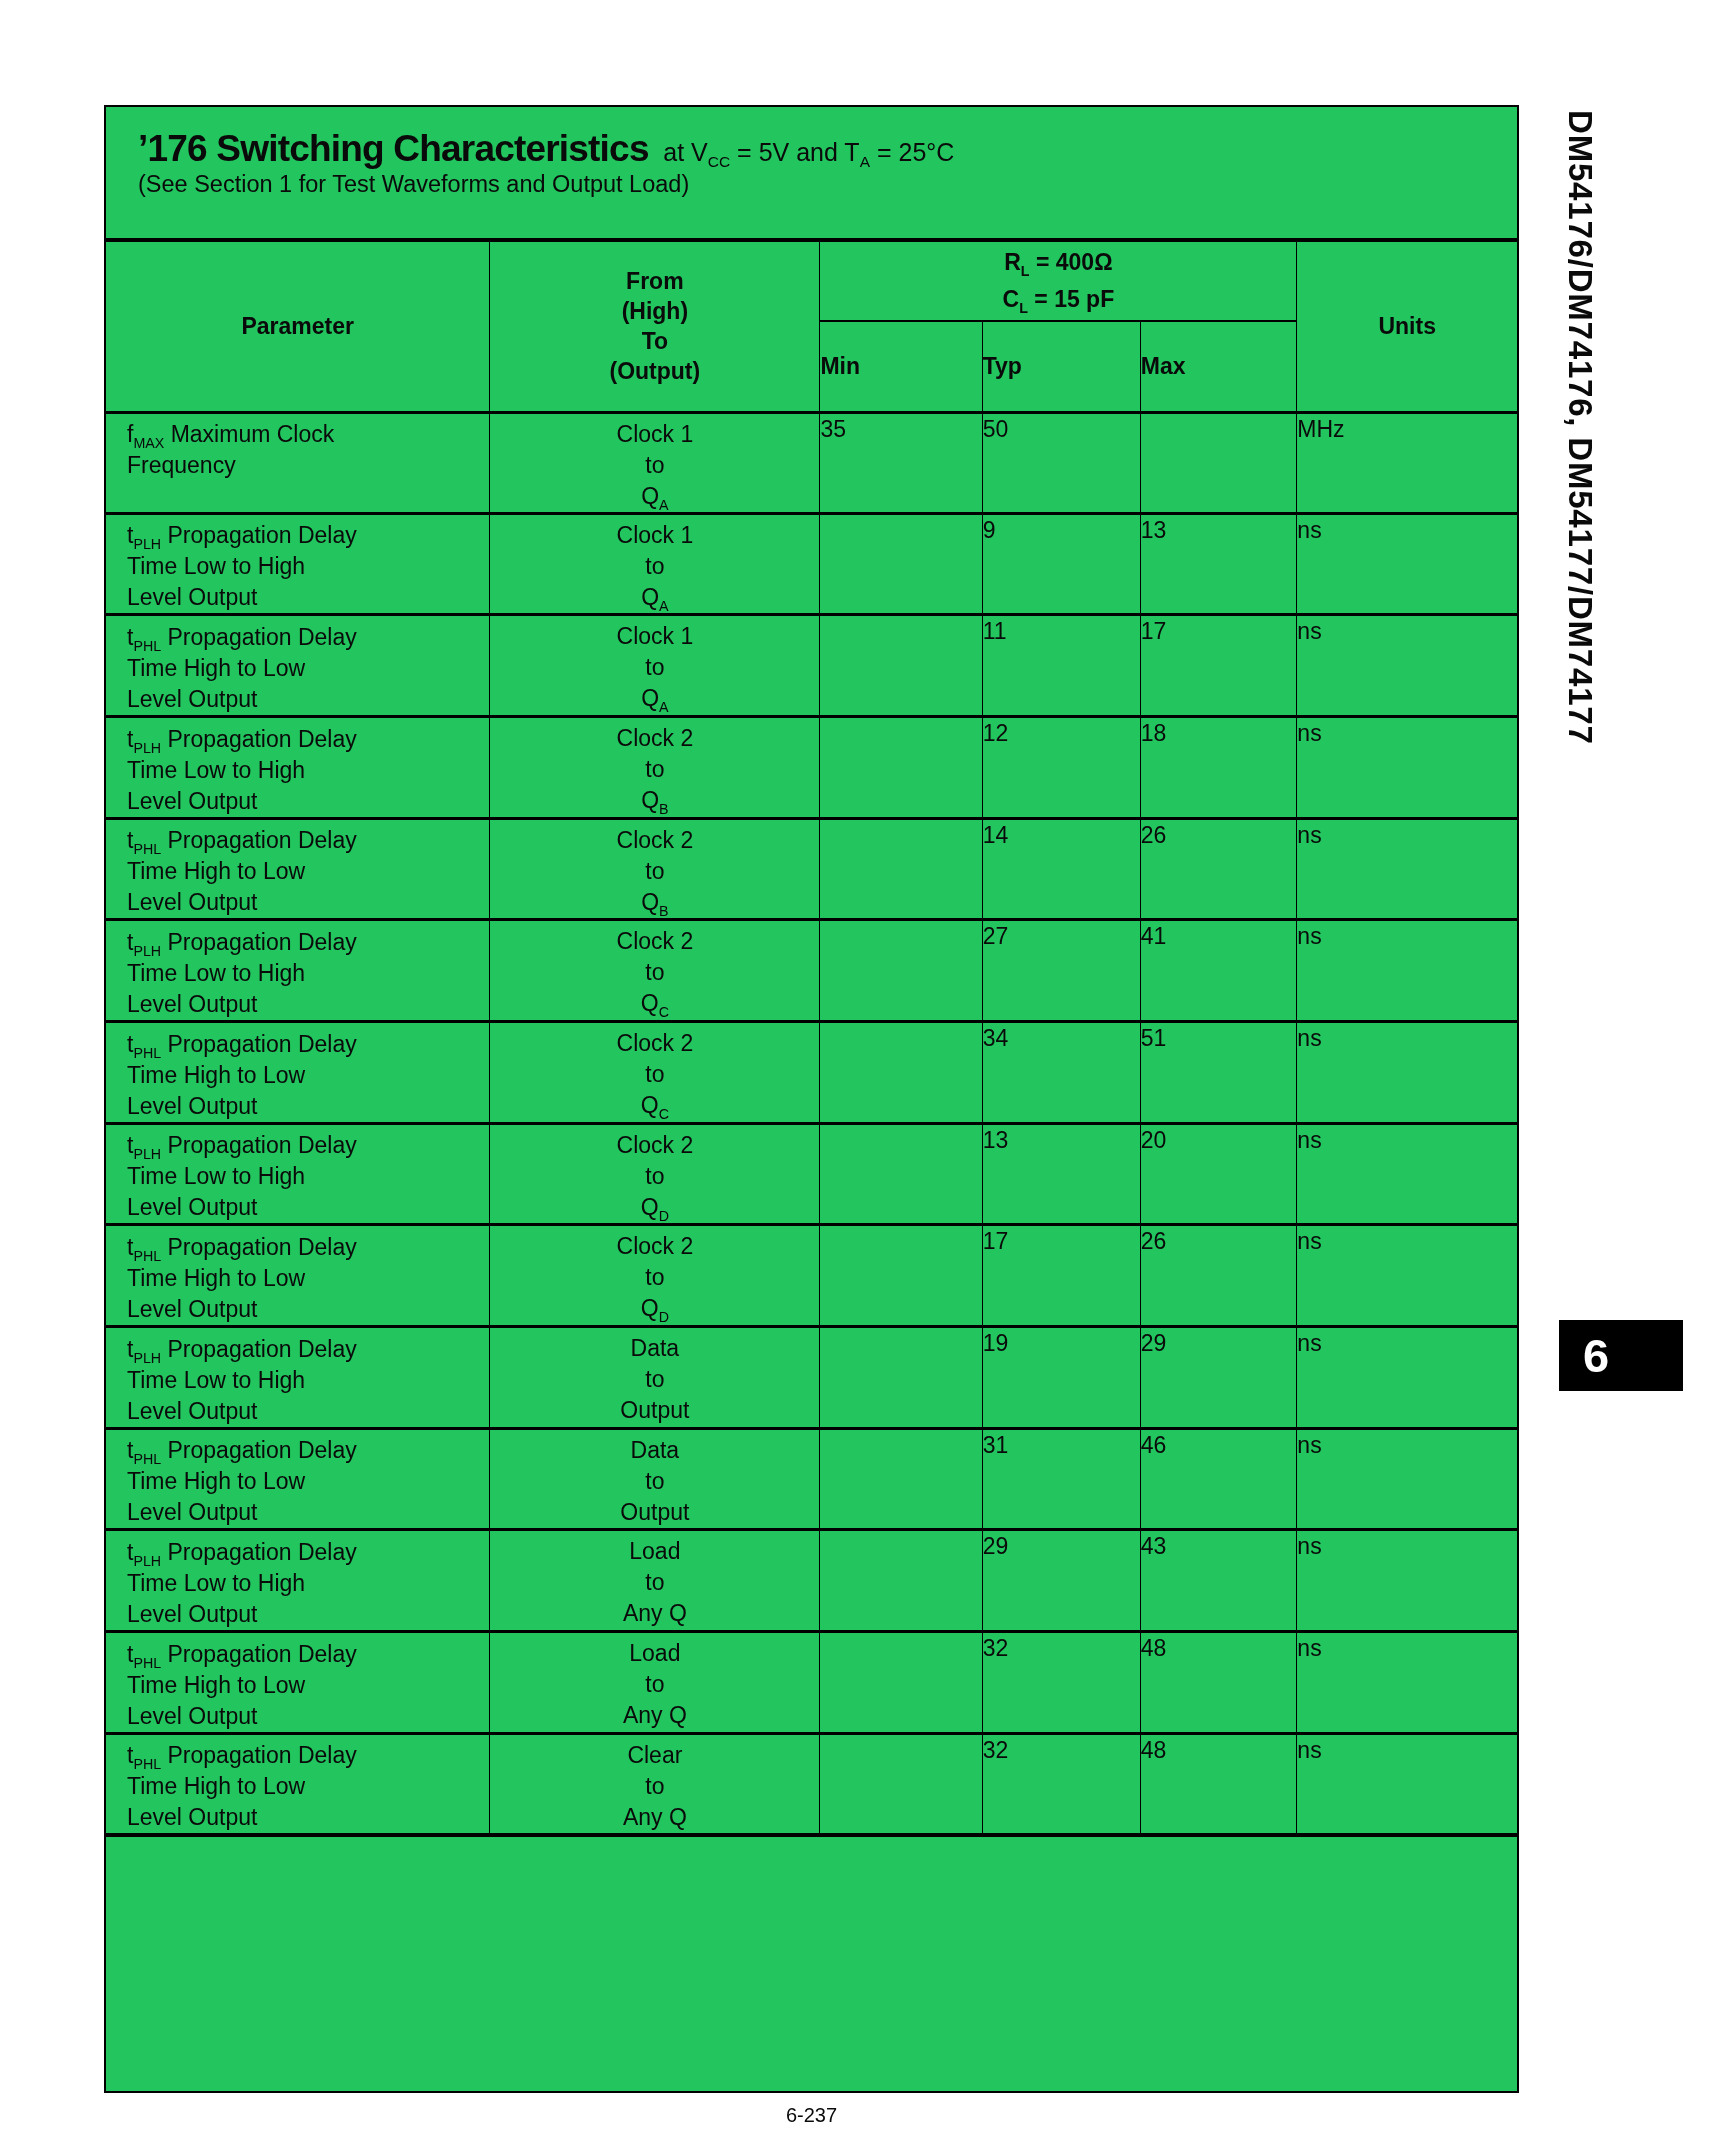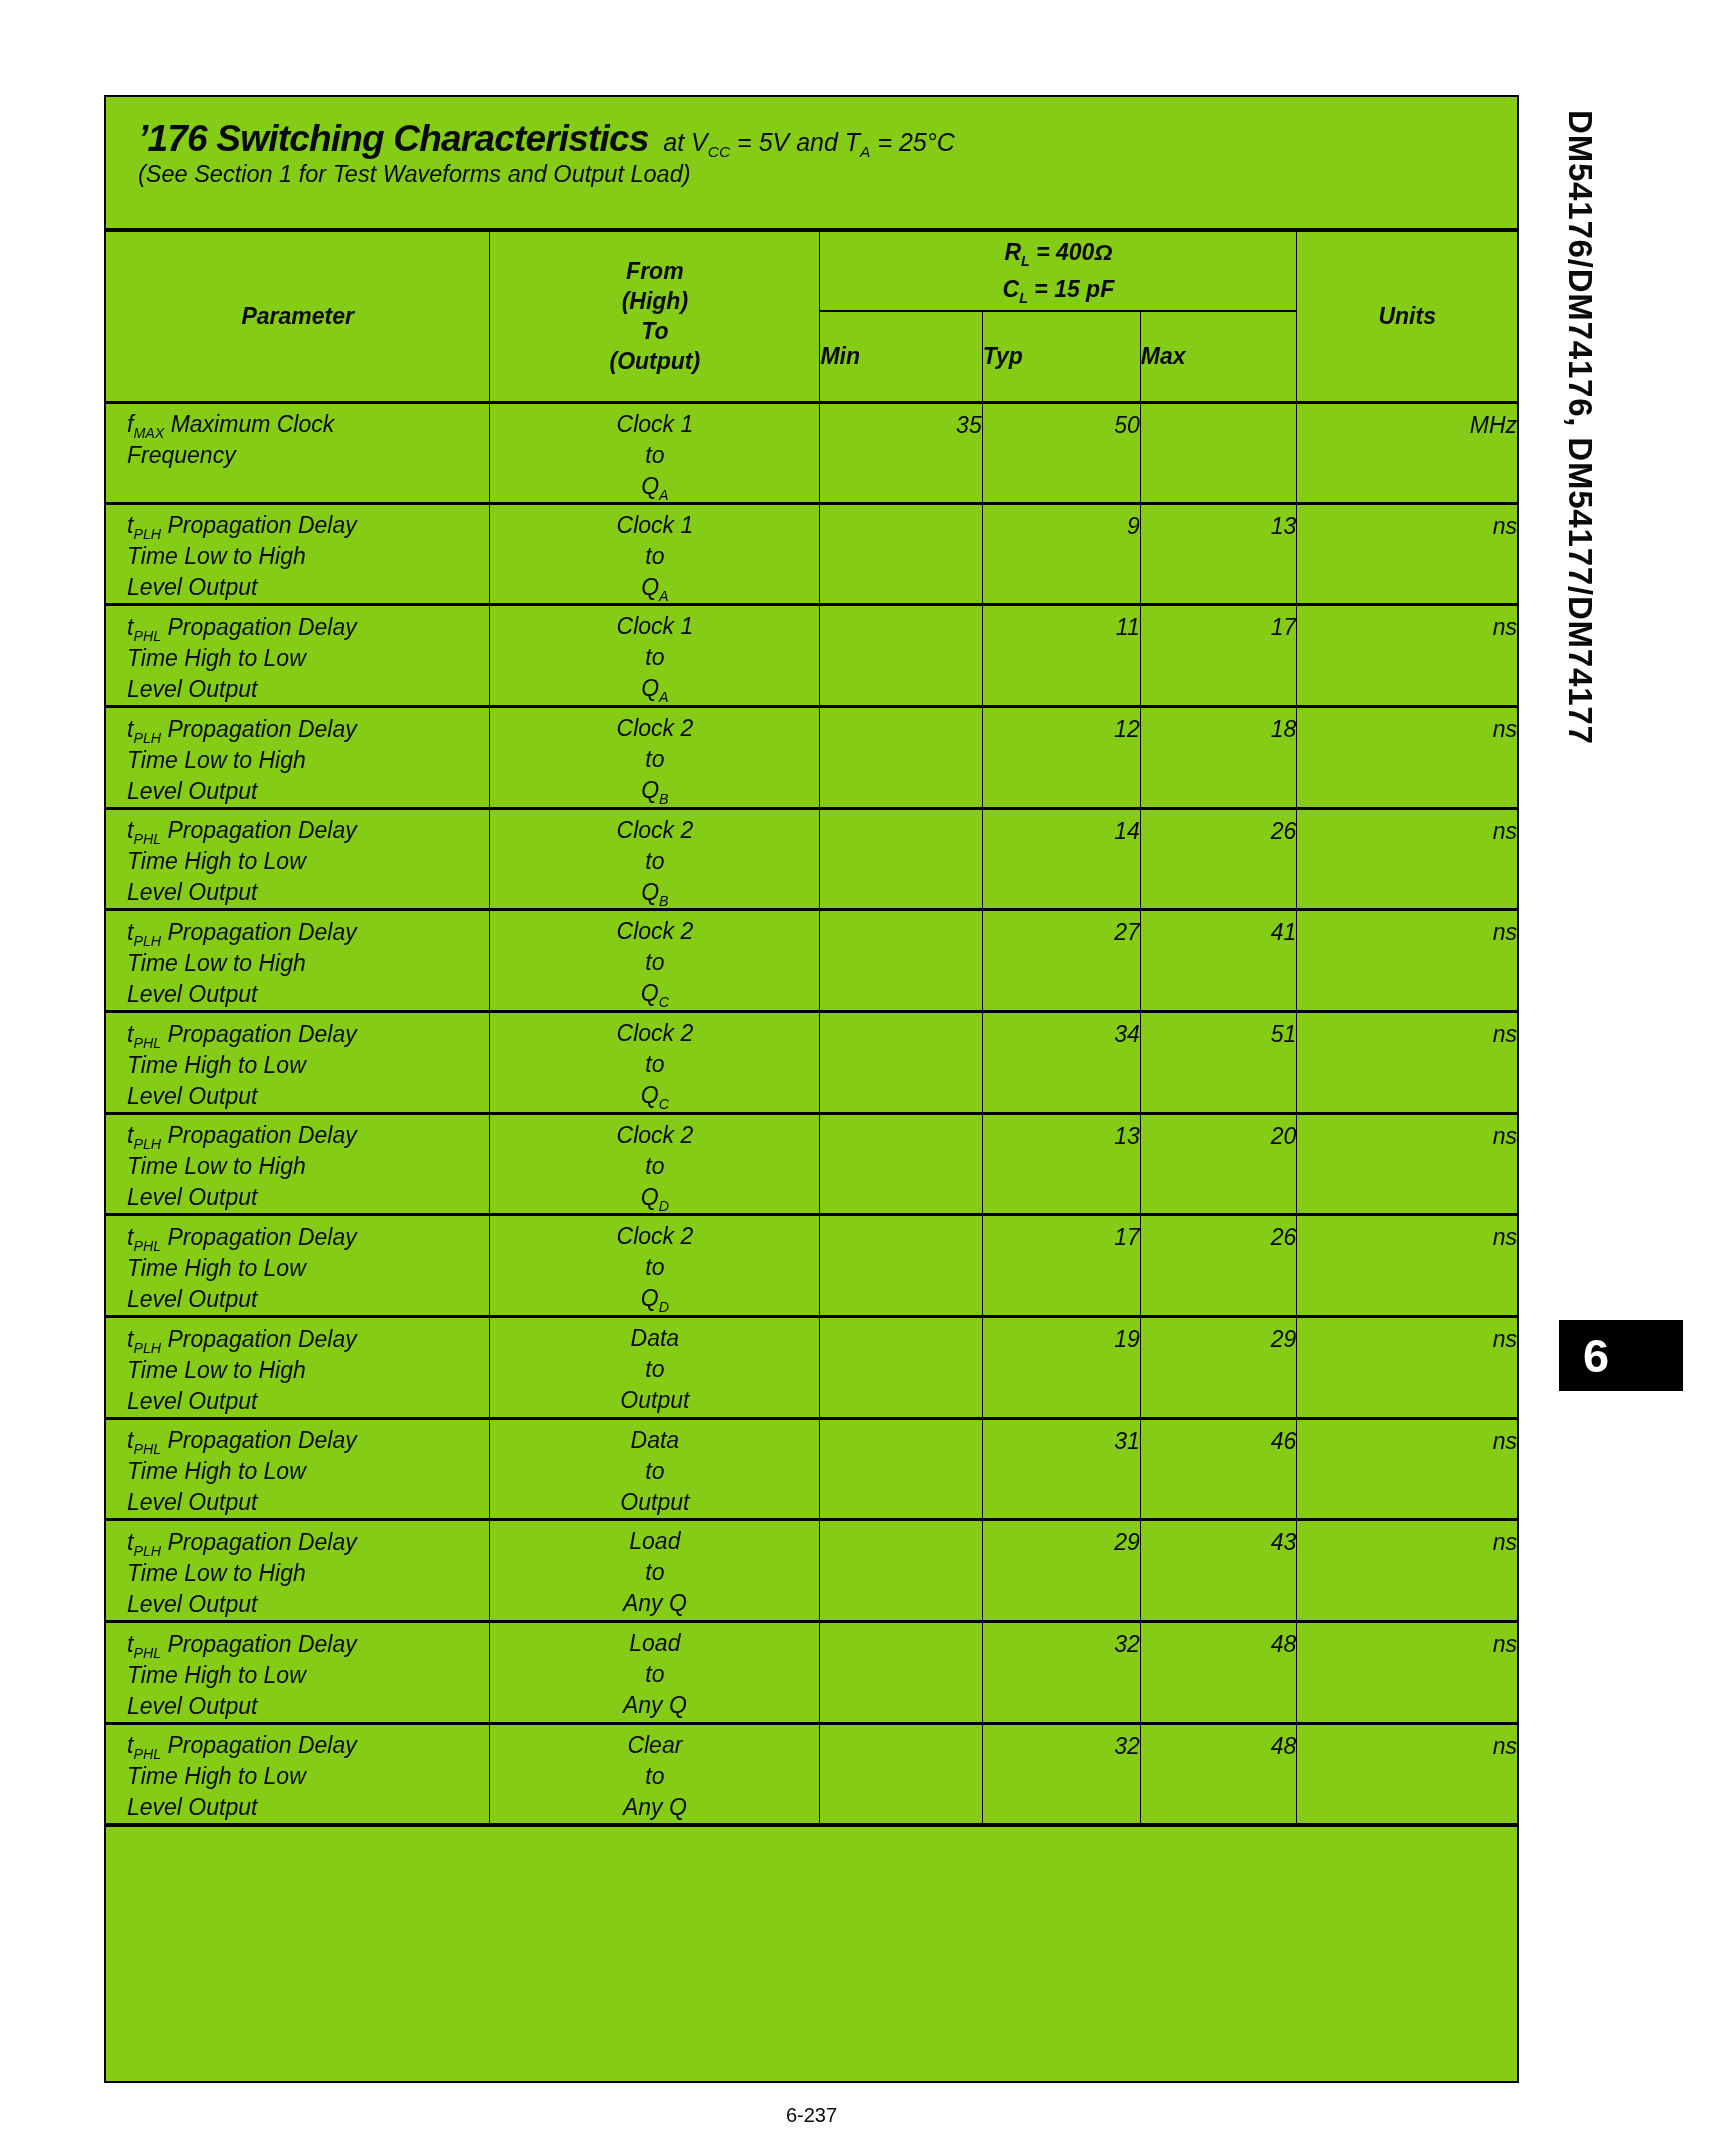--- a/index.html
+++ b/index.html
@@ -2,22 +2,22 @@
 <html style="font-size:13px"><head>
 <meta charset="utf-8">
 <style>
   html,body{margin:0;padding:0;background:#e8e8e8;}
   .page{
     position:relative; width:1710px; height:2151px; background:#ffffff;
     font-family:"Liberation Sans","DejaVu Sans",sans-serif; color:#0a0a0a;
     overflow:hidden;
   }
   .content-box{
-    position:absolute; left:104px; top:95px; width:1415px; height:1988px;
-    border:2.4px solid #000; box-sizing:border-box; background:#84cc16;font-style:italic;
+    position:absolute; left:104px; top:105px; width:1415px; height:1988px;
+    border:2.4px solid #000; box-sizing:border-box; background:#22c55e;
   }
   .title-block{position:absolute; left:32px; top:21px; white-space:nowrap;}
   .title-line{display:flex; align-items:baseline; gap:14.6px;}
   h1{font-size:37px; font-weight:700; margin:0; letter-spacing:-0.8px;}
   .cond{font-size:25px; font-weight:400;text-align:center;}
   .note{font-size:23.5px; font-weight:400; margin-top:1px;}
   sub{font-size:0.62em; line-height:0;}
 
   table.char{
     position:absolute; left:0; top:131px; width:100%;
@@ -28,21 +28,21 @@
   th,td{box-sizing:border-box; padding:0; font-weight:400;}
   th{font-weight:700;}
   .vline{border-left:1.6px solid #000;}
   tr.hdr-sub th{height:91px; vertical-align:middle; text-align:left;}
   th.h-load{height:81px; vertical-align:middle; text-align:center; border-bottom:2.4px solid #000; line-height:37px;}
   th.h-param,th.h-from,th.h-units{vertical-align:middle; text-align:center;}
   th.h-from{line-height:30px;}
   tbody td{border-top:3.2px solid #000; vertical-align:top; height:100px;}
   td.c-param{text-align:left; padding:5.7px 6.5px 0 21px; line-height:31px;}
   td.c-from{text-align:center; padding-top:5px; line-height:31px;}
-  td.c-num,td.c-units{text-align:right; padding-top:8px;}
+  td.c-num,td.c-units{text-align:left; padding-top:2px;}
 
   .sidebar-text{
     position:absolute; left:1561px; top:110px; height:1134px;
     writing-mode:vertical-rl; text-orientation:mixed;
     font-size:33px; font-weight:700; letter-spacing:0.8px; white-space:nowrap;
   }
   .tab-badge{
     position:absolute; left:1559px; top:1320px; width:124px; height:71px;
     background:#000; color:#fff; font-size:47px; font-weight:700;
     display:flex; align-items:center; padding-left:24px; box-sizing:border-box;

